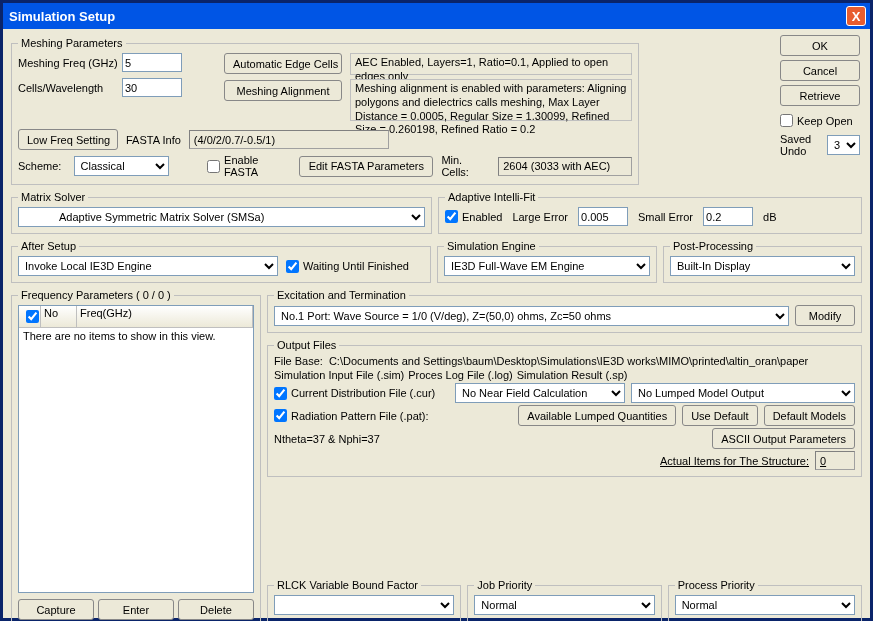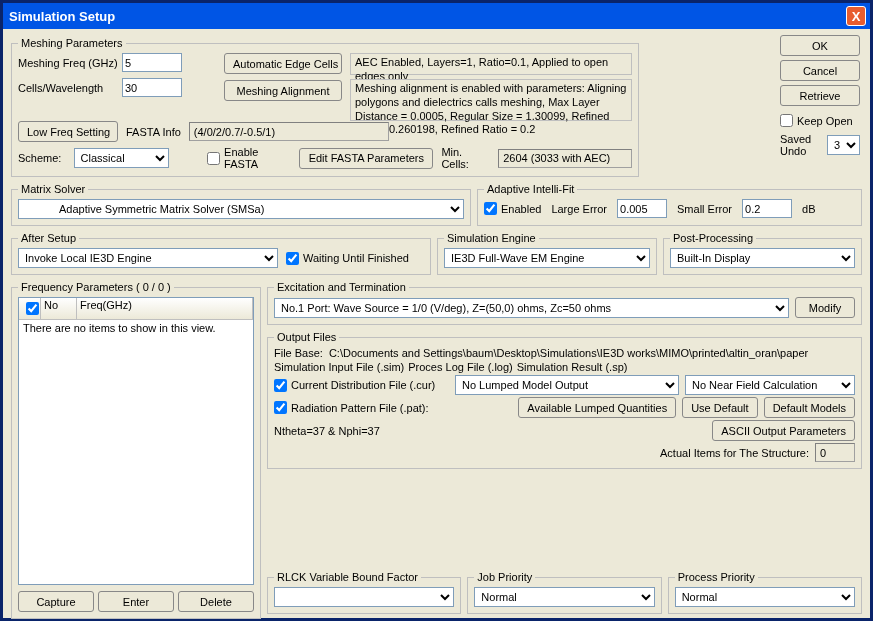--- a/index.html
+++ b/index.html
@@ -147,40 +147,40 @@
       </div>
       <div style="width:120px; display:flex; flex-direction:column; gap:6px;">
         <button class="btn" style="width:118px;">Automatic Edge Cells</button>
         <button class="btn" style="width:118px;">Meshing Alignment</button>
       </div>
       <div style="flex:1; display:flex; flex-direction:column; gap:4px;">
         <div class="info-box" style="height:22px;">AEC Enabled, Layers=1, Ratio=0.1, Applied to open edges only</div>
         <div class="info-box" style="height:42px;">Meshing alignment is enabled with parameters: Aligning polygons and dielectrics calls meshing, Max Layer Distance = 0.0005, Regular Size = 1.30099, Refined Size = 0.260198, Refined Ratio = 0.2</div>
       </div>
     </div>
-    <div class="row" style="margin-top:0; gap:8px;">
+    <div class="row" style="margin-top:8px; gap:8px;">
       <button class="btn" style="width:100px;">Low Freq Setting</button>
       <span>FASTA Info</span>
       <span class="muted-field" style="width:200px;">(4/0/2/0.7/-0.5/1)</span>
     </div>
     <div class="row" style="margin-top:4px; gap:8px;">
       <span style="width:50px;">Scheme:</span>
       <select style="width:100px;"><option>Classical</option></select>
       <label class="checkbox" style="margin-left:30px;">
         <input type="checkbox" style="">
         <span>Enable FASTA</span>
       </label>
       <button class="btn" style="width:140px;">Edit FASTA Parameters</button>
       <span>Min. Cells:</span>
       <span class="muted-field" style="width:140px;">2604 (3033 with AEC)</span>
     </div>
   </fieldset>
 
   <div class="cols">
-    <fieldset style="width:460px;">
+    <fieldset style="width:421px;">
       <legend>Matrix Solver</legend>
       <select style="width:100%;padding-left:36px;"><option>Adaptive Symmetric Matrix Solver (SMSa)</option></select>
     </fieldset>
     <fieldset style="flex:1;">
       <legend>Adaptive Intelli-Fit</legend>
       <div class="row" style="gap:10px;">
         <label class="checkbox">
           <input type="checkbox" checked="" style="">
           <span>Enabled</span>
         </label>
@@ -254,39 +254,39 @@
         <div class="row" style="margin-top:2px;">
           <span>Simulation Input File (.sim)</span>
           <span>Proces Log File (.log)</span>
           <span>Simulation Result (.sp)</span>
         </div>
         <div class="row" style="gap:6px; margin-top:2px;">
           <label class="checkbox" style="width:175px;">
             <input type="checkbox" checked="" style="">
             <span>Current Distribution File (.cur)</span>
           </label>
+          <select style="width:170px;"><option>No Near Field Calculation</option></select>
           <select style="flex:1;"><option>No Lumped Model Output</option></select>
-          <select style="width:170px;"><option>No Near Field Calculation</option></select>
         </div>
         <div class="row" style="gap:6px; margin-top:2px;">
           <label class="checkbox" style="width:175px;">
             <input type="checkbox" checked="" style="">
             <span>Radiation Pattern File (.pat):</span>
           </label>
           <div style="flex:1;"></div>
           <button class="btn">Available Lumped Quantities</button>
           <button class="btn">Use Default</button>
           <button class="btn">Default Models</button>
         </div>
         <div class="row" style="gap:6px; margin-top:2px;">
           <span>Ntheta=37 &amp; Nphi=37</span>
           <div style="flex:1;"></div>
           <button class="btn">ASCII Output Parameters</button>
         </div>
-        <div class="row" style="gap:6px; margin-top:2px; justify-content:flex-end;">
+        <div class="row" style="gap:6px; margin-top:2px; justify-content:flex-end;text-decoration:underline;">
           <span>Actual Items for The Structure:</span>
           <span class="muted-field" style="width:40px;">0</span>
         </div>
       </fieldset>
 
       <div style="height:90px;"></div>
 
       <div class="cols" style="margin-top:6px;">
         <fieldset style="flex:1;">
           <legend>RLCK Variable Bound Factor</legend>

